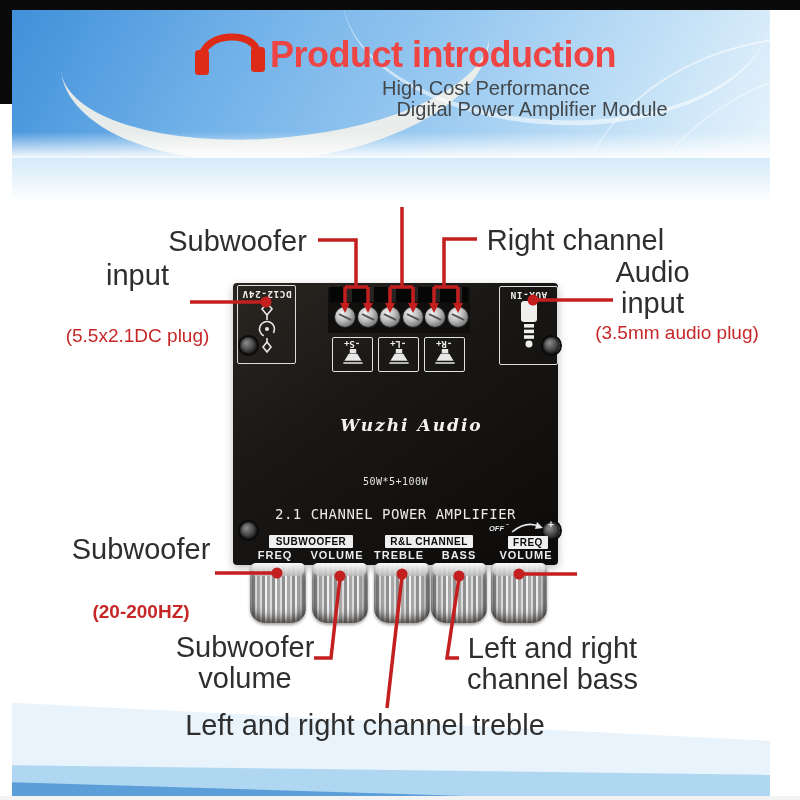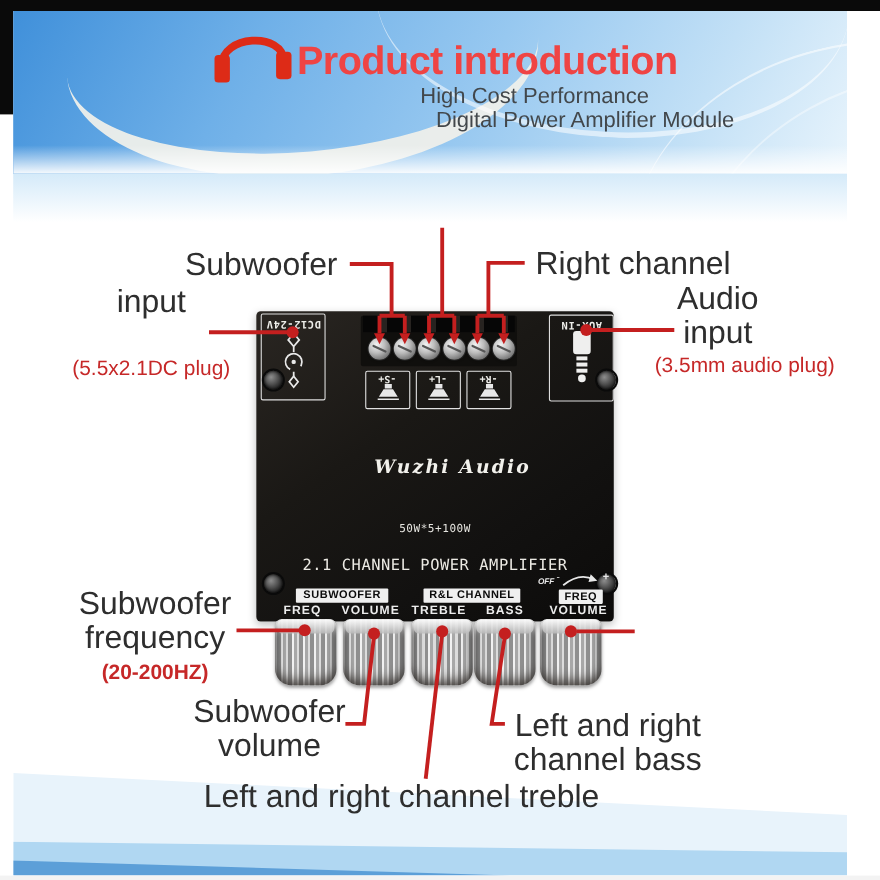--- a/index.html
+++ b/index.html
@@ -125,31 +125,30 @@
   <div class="note" style="left:45px;top:325px;width:185px;">(5.5x2.1DC plug)</div>
 
   <div class="lbl" style="left:575px;top:257px;width:155px;">
     <div>Audio</div>
     <div>input</div>
   </div>
   <div class="note" style="left:577px;top:322px;width:200px;">(3.5mm audio plug)</div>
 
   <div class="lbl" style="left:62px;top:534px;width:158px;">
     <div>Subwoofer</div>
-    <div>frequency</div>
   </div>
   <div class="note" style="left:66px;top:601px;width:150px;font-weight:bold;">(20-200HZ)</div>
 
 
   <div class="lbl" style="left:165px;top:632px;width:160px;">
     <div>Subwoofer</div>
     <div>volume</div>
   </div>
 
-  <div class="lbl" style="left:455px;top:633px;width:195px;margin-top:12px;">
+  <div class="lbl" style="left:455px;top:633px;width:195px;">
     <div>Left and right</div>
     <div>channel bass</div>
   </div>
 
   <div class="lbl" style="left:185px;top:710px;width:360px;">Left and right channel treble</div>
 
   <div class="board">
 
     <div class="io-box" style="left:4px;top:2px;">
       <div class="io-lab mono">DC12-24V</div>

